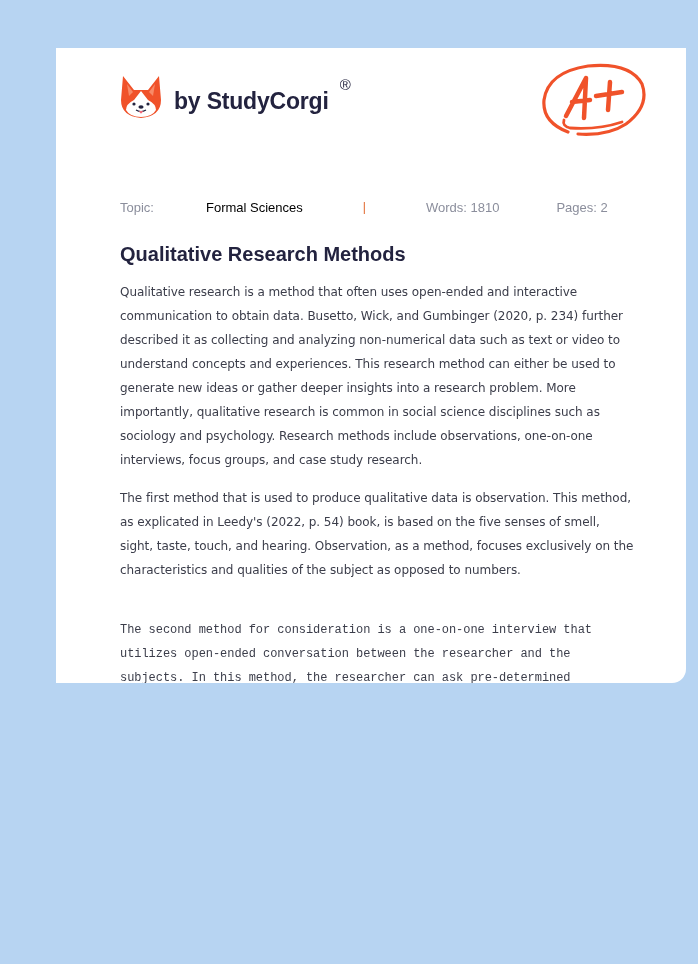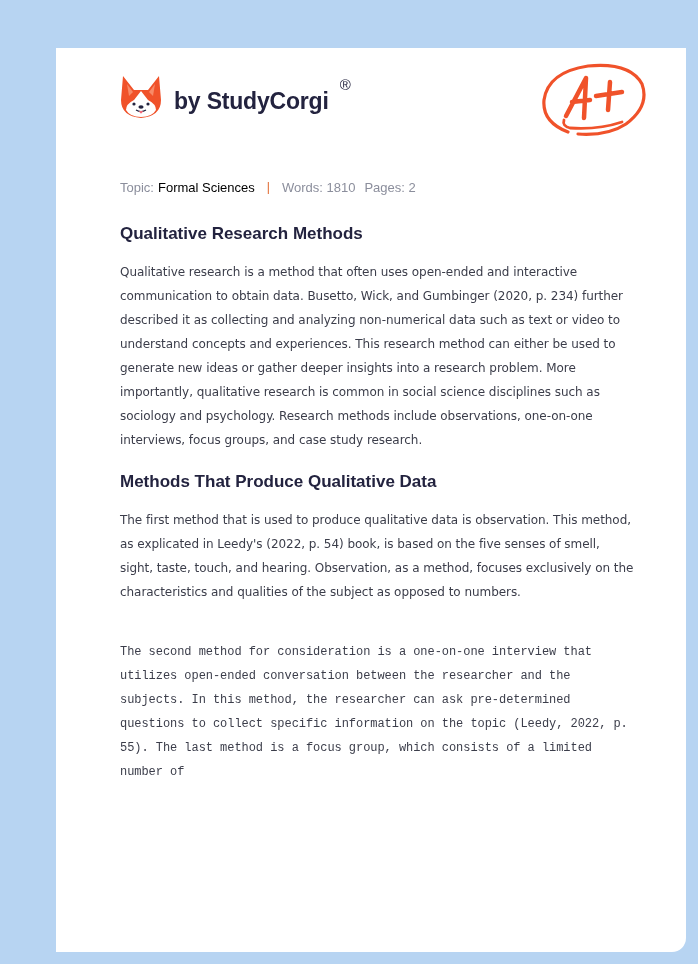--- a/index.html
+++ b/index.html
@@ -4,21 +4,21 @@
   <style>
     * { box-sizing: border-box; margin: 0; padding: 0; }
     html, body {
       width: 698px; height: 964px; overflow: hidden;
       background: #b7d4f2;
       font-family: "DejaVu Sans", sans-serif;
     }
     .card {
       position: absolute;
       left: 56px; top: 48px;
-      width: 630px; height: 904px;
+      width: 630px; height: 635px;
       background: #ffffff;
       border-radius: 0 0 14px 0;
       overflow: hidden;
     }
     .header {
       position: absolute; left: 0; top: 0; width: 100%; height: 110px;
     }
     .logo {
       position: absolute; left: 64px; top: 26px;
       display: flex; align-items: center;
@@ -40,31 +40,32 @@
     }
     .content {
       position: absolute; left: 64px; top: 130px; width: 515px;
     }
     .title {
       font-family: "Liberation Sans", sans-serif;
       font-weight: bold; font-size: 27.5px; line-height: 41.5px;
       color: #23233f; letter-spacing: -0.2px;
     }
     .meta {
-      margin-top: 0;
+      margin-top: 20px;
       font-family: "Liberation Sans", sans-serif;
       font-size: 13px; color: #8b8e9c; display: flex; align-items: center;
       height: 18px;
+      gap: 48px;
     }
     .meta .topic-val { color: #000000; margin-left: 4px; }
     .meta .sep { color: #e0662a; margin: 0 12px; font-size: 12px; }
     .meta .pages { margin-left: 9px; }
     h2 {
       font-family: "Liberation Sans", sans-serif;
-      font-weight: bold; font-size: 17px; color: #23233f;
+      font-weight: bold; font-size: 20px; color: #23233f;
       line-height: 24px;
     }
     .h-first { margin-top: 26px; }
     .h-second { margin-top: 18px; }
     p {
       font-family: "DejaVu Sans", sans-serif;
       font-size: 12px; line-height: 24px; color: #3b3d4a;
       letter-spacing: -0.05px;
     }
     .p-after-h { margin-top: 14px; }
@@ -105,17 +106,16 @@
       <span>Topic:</span>
       <span class="topic-val">Formal Sciences</span>
       <span class="sep">|</span>
       <span>Words: 1810</span>
       <span class="pages">Pages: 2</span>
     </div>
 
     <h2 class="h-first">Qualitative Research Methods</h2>
     <p class="p-after-h">Qualitative research is a method that often uses open-ended and interactive communication to obtain data. Busetto, Wick, and Gumbinger (2020, p. 234) further described it as collecting and analyzing non-numerical data such as text or video to understand concepts and experiences. This research method can either be used to generate new ideas or gather deeper insights into a research problem. More importantly, qualitative research is common in social science disciplines such as sociology and psychology. Research methods include observations, one-on-one interviews, focus groups, and case study research.</p>
 
-    <h2 class="h-second">Methods That Produce Qualitative Data</h2>
     <p class="p-after-h">The first method that is used to produce qualitative data is observation. This method, as explicated in Leedy's (2022, p. 54) book, is based on the five senses of smell, sight, taste, touch, and hearing. Observation, as a method, focuses exclusively on the characteristics and qualities of the subject as opposed to numbers.</p>
     <p class="p-gap">The second method for consideration is a one-on-one interview that utilizes open-ended conversation between the researcher and the subjects. In this method, the researcher can ask pre-determined questions to collect specific information on the topic (Leedy, 2022, p. 55). The last method is a focus group, which consists of a limited number of</p>
   </div>
 </div>
 
 </body></html>

